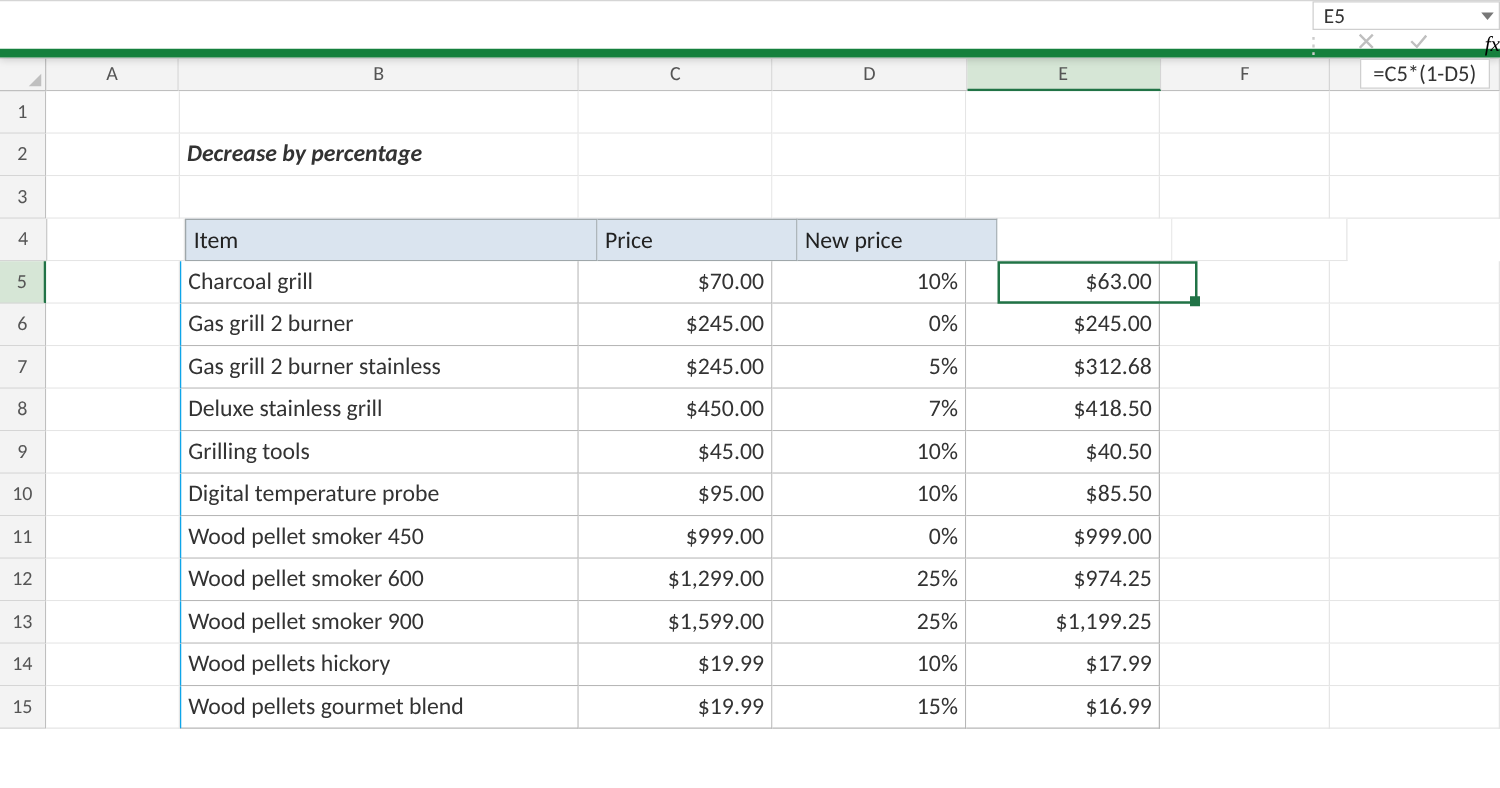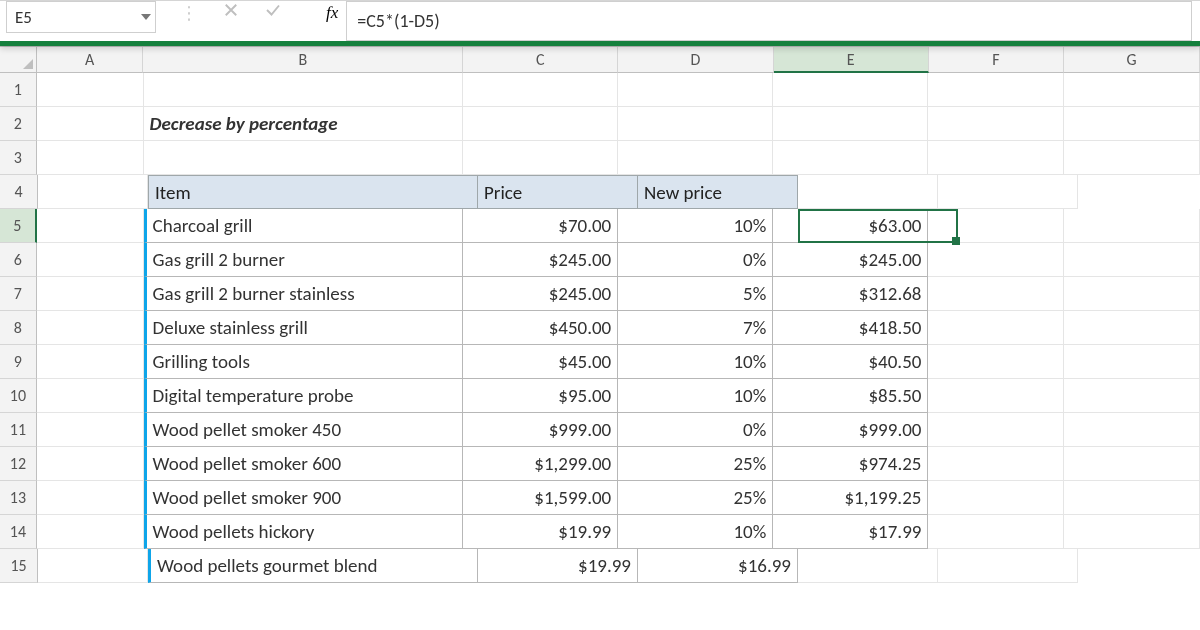--- a/index.html
+++ b/index.html
@@ -6,29 +6,30 @@
   body {
     margin: 0;
     font-family: Calibri, "Segoe UI", Arial, sans-serif;
     font-size: 18px;
     color: #333;
     background: #fff;
     overflow: hidden;
   }
   .formula-strip {
     display: flex;
-    align-items: flex-start;
+    align-items: flex-end;
     height: 46px;
     background: #fff;
     border-top: 1px solid #d5d5d5;
-    border-bottom: 5px solid #15803d;
+    border-bottom: 7px solid #15803d;
     padding-left: 6px;
     box-shadow: 0 3px 6px rgba(0,0,0,0.15);
     position: relative;
     z-index: 3;
+    flex-direction: column;
   }
   .namebox {
     width: 150px;
     height: 32px;
     border: 1px solid #cfcfcf;
     display: flex;
     align-items: center;
     padding: 0 8px;
     font-size: 17px;
     background: #fff;
@@ -154,21 +155,21 @@
     border-right: 1px solid #9fa7aa;
     font-weight: 400;
     color: #222;
   }
   .tbl-header.first { border-left: 1px solid #9fa7aa; }
   .tbl-data {
     border-bottom: 1px solid #b7b7b7;
     border-right: 1px solid #b7b7b7;
     background: #fff;
   }
-  .tbl-data.first { border-left: 3px solid #0ea5e9; }
+  .tbl-data.first { border-left: 1px solid #0ea5e9; }
   .num { justify-content: flex-end; }
 
   .selection {
     position: absolute;
     border: 2px solid #217346;
     pointer-events: none;
     z-index: 2;
   }
   .fill-handle {
     position: absolute;
@@ -361,20 +362,21 @@
         <div class="cell col-D tbl-data num">10%</div>
         <div class="cell col-E tbl-data num">$17.99</div>
         <div class="cell col-F"></div>
         <div class="cell col-G"></div>
       </div>
       <div class="row">
         <div class="rowhdr">15</div>
         <div class="cell col-A"></div>
         <div class="cell col-B tbl-data first">Wood pellets gourmet blend</div>
         <div class="cell col-C tbl-data num">$19.99</div>
+        <div class="cell col-D tbl-data num">15%</div>
         <div class="cell col-E tbl-data num">$16.99</div>
         <div class="cell col-F"></div>
         <div class="cell col-G"></div>
       </div>
     </div>
 
   <div class="selection" style="left:798px; top:162px; width:160px; height:34px;">
     <div class="fill-handle"></div>
   </div>
 

